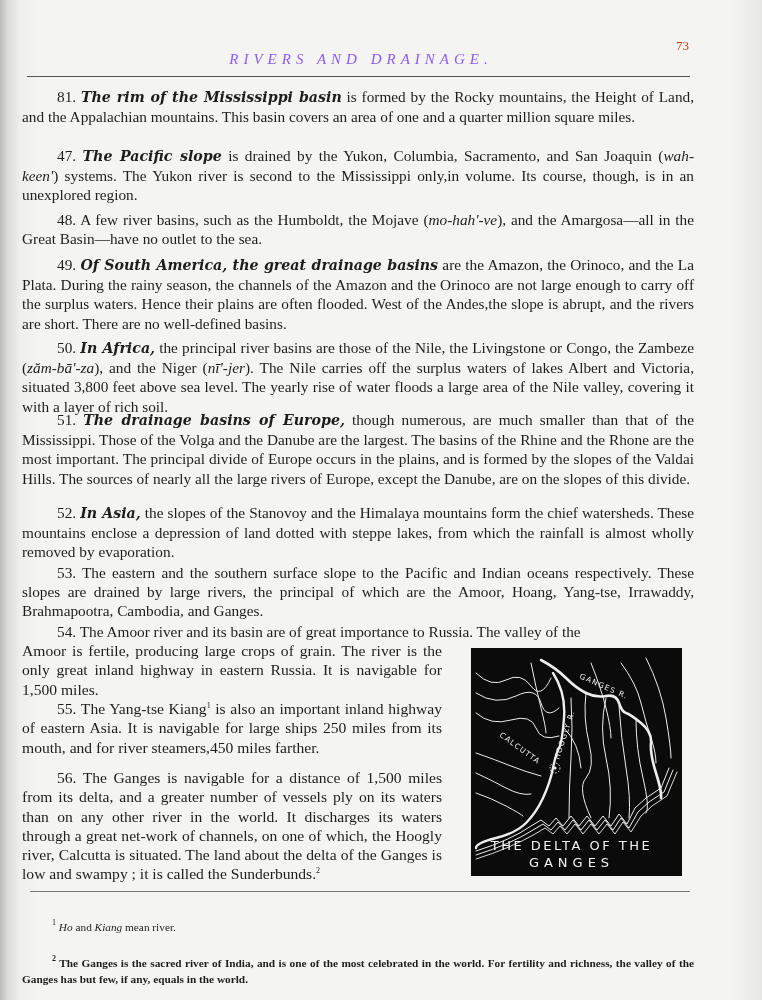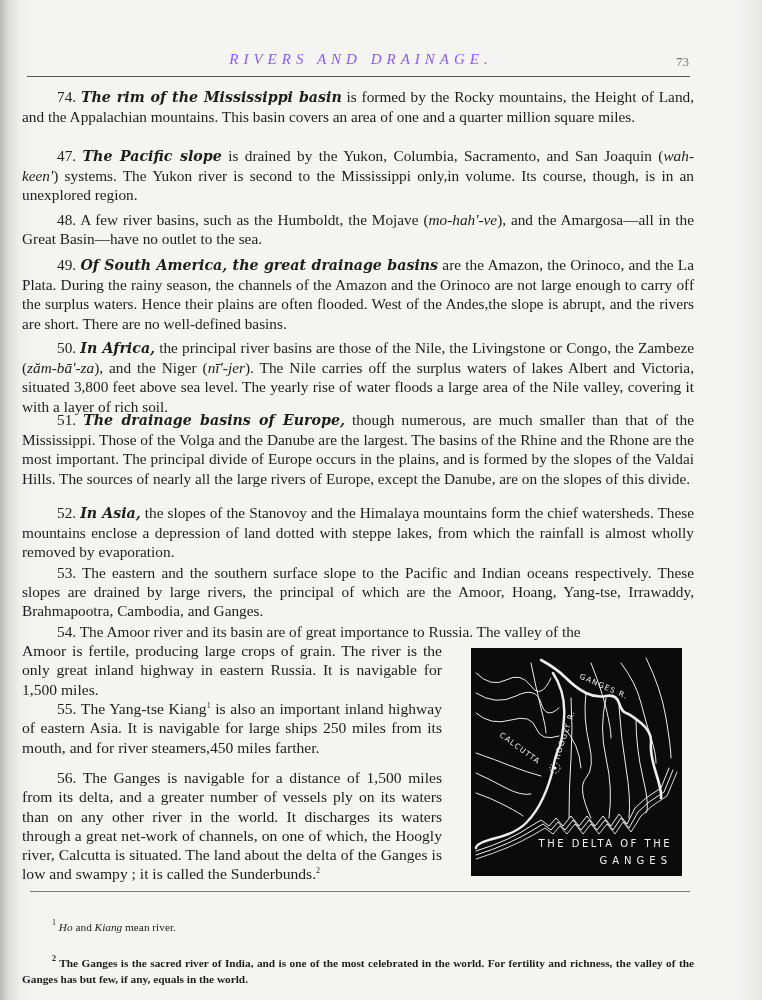--- a/index.html
+++ b/index.html
@@ -15,21 +15,21 @@
       linear-gradient(to right, #b9b9b6 0px, #dcdcd9 8px, #efefec 20px, rgba(244,244,242,0) 40px),
       linear-gradient(to left, #e7e7e4 0px, rgba(244,244,242,0) 30px);
     pointer-events:none;
   }
   .running-head {
     position:absolute; left:0; top:51px; width:762px; text-align:center;
     font-style:italic; font-size:15px; letter-spacing:5px; color:#8b5cf6;
   }
   .running-head .title { margin-left:-40px; }
   .page-number {
-    position:absolute; left:676px; top:54px; font-size:13px; color:#737373;
+    position:absolute; left:676px; top:38px; font-size:13px; color:#c2410c;
   }
   .head-rule {
     position:absolute; left:27px; top:76px; width:663px; height:0;
     border-top:1.4px solid #555;
   }
   .para {
     position:absolute; left:22px; width:672px;
     font-size:15.3px; line-height:19.2px; text-align:justify;
     text-indent:35px;
   }
@@ -37,23 +37,23 @@
   .para b { font-family:"DejaVu Serif", serif; font-size:14.2px; font-weight:bold;font-style:italic; }
   .para i { font-style:italic; }
   sup { font-size:8px; vertical-align:6px; line-height:0; }
 
   .map-box {
     position:absolute; left:471px; top:648px; width:211px; height:228px;
     background:#0b0b0b; overflow:hidden;
   }
   .map-box svg { position:absolute; left:0; top:0; }
   .map-caption {
-    position:absolute; left:0; width:201px; text-align:right;
+    position:absolute; left:0; width:201px; text-align:center;
     font-family:"DejaVu Sans", sans-serif; color:#f2f2f2;
-    font-size:10px; letter-spacing:2.5px;
+    font-size:13px; letter-spacing:2.5px;
   }
   .map-caption.l1 { top:190px; }
   .map-caption.l2 { top:207px; letter-spacing:5px; }
 
   .foot-rule {
     position:absolute; left:30px; top:891px; width:660px; height:0;
     border-top:1px solid #777;
   }
   .footnote {
     position:absolute; left:22px; width:672px;
@@ -65,21 +65,21 @@
 
 <div class="page-shade"></div>
 
 <div class="running-head">
   <span class="title">RIVERS AND DRAINAGE.</span>
 </div>
 <div class="page-number">73</div>
 <div class="head-rule"></div>
 
 <p class="para" style="top:87px;margin:0;">
-  <span>74.</span>
+  <span>81.</span>
   <b>The rim of the Mississippi basin</b>
   <span>is formed by the Rocky mountains, the Height of Land, and the Appalachian mountains.  This basin covers an area of one and a quarter million square miles.</span>
 </p>
 
 <p class="para" style="top:146px;margin:0;">
   <span>47.</span>
   <b>The Pacific slope</b>
   <span>is drained by the Yukon, Columbia, Sacramento, and San Joaquin (</span><i>wah-keen'</i><span>) systems.  The Yukon river is second to the Mississippi only,in volume. Its course, though, is in an unexplored region.</span>
 </p>
 

